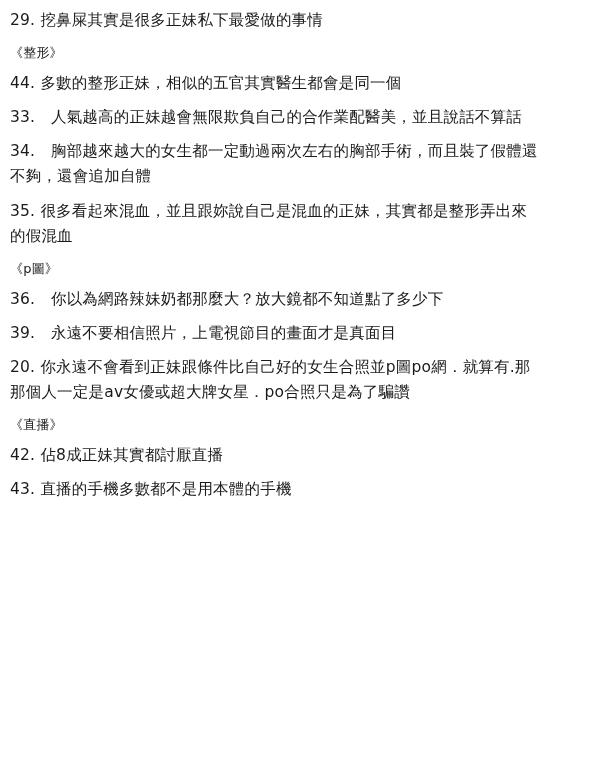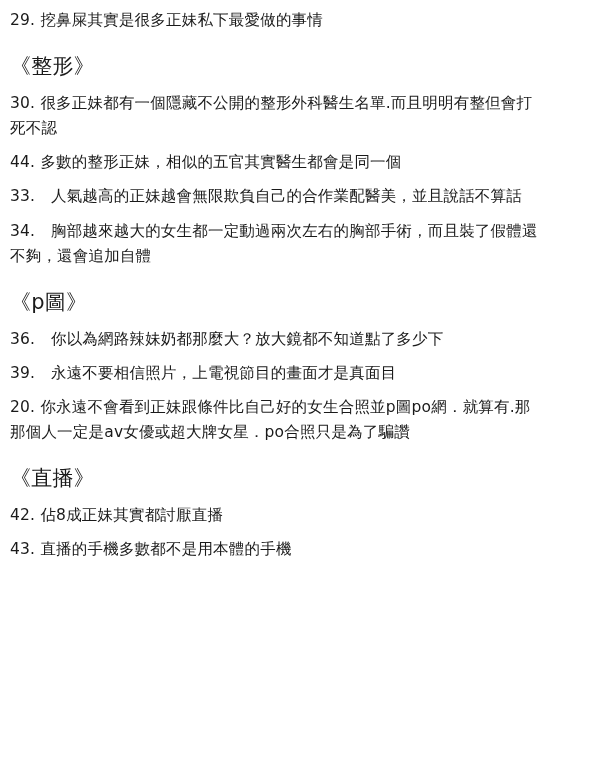--- a/index.html
+++ b/index.html
@@ -21,37 +21,37 @@
   }
   .para {
     font-size: 15.5px;
     line-height: 1.62;
     margin: 0 0 9px 0;
     letter-spacing: 0.2px;
     text-align: left;
     word-break: break-all;
   }
   .heading {
-    font-size: 21px;
+    font-size: 13px;
     line-height: 1.62;
-    margin: 16px 0 8px 0;
+    margin: 2px 0 8px 0;
     letter-spacing: 0.2px;
   }
 </style>
 </head>
 <body>
 
 <div class="doc">
 
   <p class="para">29. 挖鼻屎其實是很多正妹私下最愛做的事情</p>
   <p class="heading">《整形》</p>
-  <p class="para">30. 很多正妹都有一個隱藏不公開的整形外科醫生名單.而且明明有整但會打死不認</p>
   <p class="para">44. 多數的整形正妹，相似的五官其實醫生都會是同一個</p>
   <p class="para">33.　人氣越高的正妹越會無限欺負自己的合作業配醫美，並且說話不算話</p>
   <p class="para">34.　胸部越來越大的女生都一定動過兩次左右的胸部手術，而且裝了假體還不夠，還會追加自體</p>
+  <p class="para">35. 很多看起來混血，並且跟妳說自己是混血的正妹，其實都是整形弄出來的假混血</p>
   <p class="heading">《p圖》</p>
   <p class="para">36.　你以為網路辣妹奶都那麼大？放大鏡都不知道點了多少下</p>
   <p class="para">39.　永遠不要相信照片，上電視節目的畫面才是真面目</p>
   <p class="para">20. 你永遠不會看到正妹跟條件比自己好的女生合照並p圖po網．就算有.那那個人一定是av女優或超大牌女星．po合照只是為了騙讚</p>
   <p class="heading">《直播》</p>
   <p class="para">42. 佔8成正妹其實都討厭直播</p>
   <p class="para">43. 直播的手機多數都不是用本體的手機</p>
 
 </div>
 

